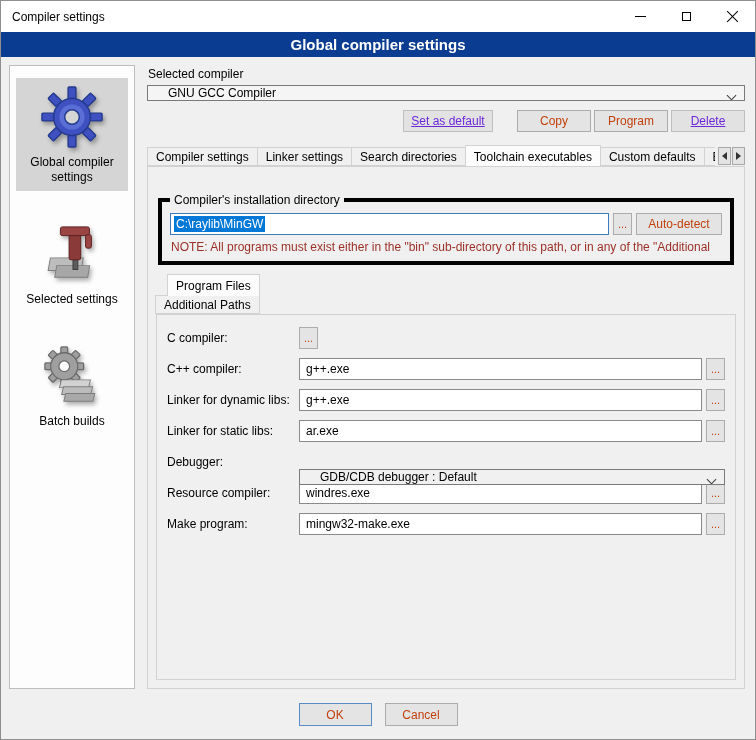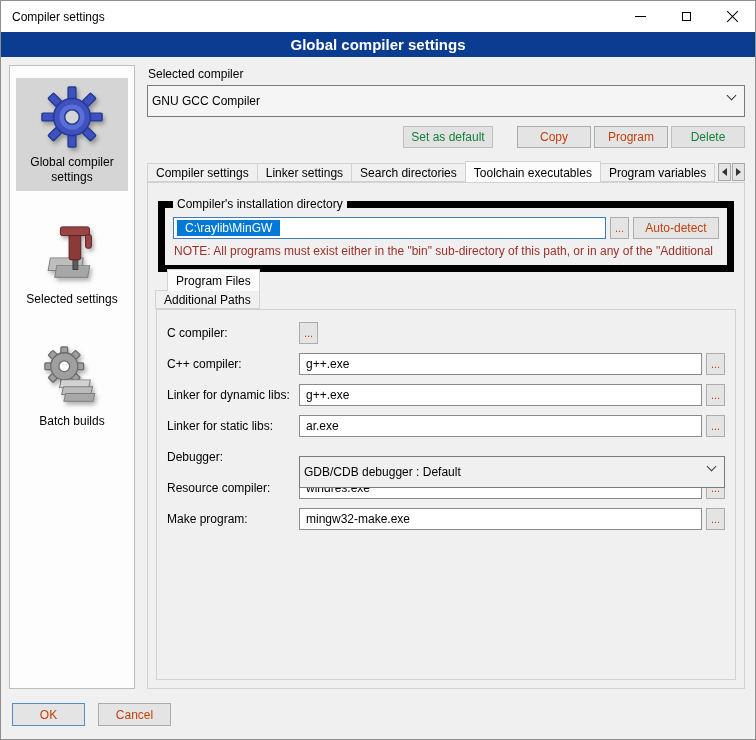--- a/index.html
+++ b/index.html
@@ -59,38 +59,38 @@
     display: flex; flex-direction: column; align-items: center; gap: 7px;
     text-align: center; line-height: 1.25;
   }
   .side-item.selected { background: #d5d5d5; }
   .side-icon svg { display: block; filter: drop-shadow(2px 3px 2px rgba(0,0,0,0.30)); }
   
   .main { flex: 1; display: flex; flex-direction: column; min-width: 0; }
   .field-caption { margin: 2px 0 4px 1px; }
   
   .combo {
-    position: relative; height: 32px;
+    position: relative; height: 16px;
     border: 1px solid #7a7a7a; background: #f5f5f5;
     display: flex; align-items: center;
-    padding: 0 24px 0 4px; white-space: nowrap; overflow: hidden;
+    padding: 0 24px 0 20px; white-space: nowrap; overflow: hidden;
   }
   .chev {
     position: absolute; right: 9px; top: 6px;
     width: 7px; height: 7px;
     border-right: 1.5px solid #3c3c3c; border-bottom: 1.5px solid #3c3c3c;
     transform: rotate(45deg);
   }
   
   .btn {
     background: #e4e4e4; border: 1px solid #acacac;
     font-family: inherit; font-size: 12px; color: #c2410c;
     height: 22px;
   }
-  .btn.disabled { color: #15803d; border-color: #bfbfbf; background: #e2e2e2; }
+  .btn.disabled { color: #6d28d9; border-color: #bfbfbf; background: #e2e2e2; text-decoration: underline; }
   .btn-row { display: flex; justify-content: flex-end; margin-top: 9px; height: 22px; }
   .btn-setdef { width: 90px; }
   .btn-copy   { width: 74px; margin-left: 24px; }
   .btn-rename { width: 74px; margin-left: 3px; }
   .btn-delete { width: 74px; margin-left: 3px; }
   .btn-reset  { width: 108px; margin-left: 18px; }
   
   .tabrow { position: relative; margin-top: 13px; height: 21px; flex-shrink: 0; }
   .tabs-scroller {
     position: absolute; left: 0; right: 30px; bottom: 0;
@@ -114,31 +114,31 @@
   }
   .tri-left  { width: 0; height: 0; border-top: 4px solid transparent; border-bottom: 4px solid transparent; border-right: 5px solid #333; }
   .tri-right { width: 0; height: 0; border-top: 4px solid transparent; border-bottom: 4px solid transparent; border-left: 5px solid #333; }
   
   .tabpage {
     flex: 1; min-height: 0;
     border: 1px solid #d2d2d2; background: #f0f0f0;
     padding: 10px 8px 8px; display: flex; flex-direction: column;
   }
   fieldset.groupbox {
-    border: 7px solid #000000; padding: 4px 8px 7px; margin: 4px 2px;
+    border: 4px solid #000000; padding: 4px 8px 7px; margin: 16px 2px;
   }
   fieldset.groupbox legend { padding: 0 4px; }
   .dir-row { display: flex; gap: 4px; align-items: center; margin-top: 2px; }
   .dir-input {
     flex: 1; height: 22px; background: #fff;
     border: 1px solid #3d7bbf;
     display: flex; align-items: center; padding: 0 3px;
     overflow: hidden; white-space: nowrap;
   }
-  .dir-input .sel { background: #0078d7; color: #fff; padding: 1px 8px; }
+  .dir-input .sel { background: #0078d7; color: #fff; padding: 1px 2px; }
   .btn-browse { width: 19px; padding: 0; font-size: 11px; line-height: 10px; }
   .btn-autodetect { width: 86px; }
   .note {
     margin: 5px 1px 0; color: #9b3028;
     white-space: nowrap; overflow: hidden;
   }
   .inner-tabrow { position: relative; margin-top: 12px; height: 21px; flex-shrink: 0; }
   .inner-tabs { position: absolute; left: 0; bottom: 0; display: flex; align-items: flex-end; flex-direction: column; }
   .inner-panel {
     flex: 1; min-height: 0;
@@ -149,21 +149,21 @@
   .form-label { width: 128px; flex-shrink: 0; }
   .textbox {
     flex: 1; height: 22px; background: #fff; border: 1px solid #8a8a8a;
     display: flex; align-items: center; padding: 0 6px;
     overflow: hidden; white-space: nowrap;
   }
   .combo.debugger { flex: 1; background: #f0f0f0; margin-top: 29px; }
   
   .footer {
     height: 44px; flex-shrink: 0;
-    display: flex; justify-content: flex-start; align-items: flex-start;
+    display: flex; justify-content: center; align-items: flex-start;
     gap: 13px; padding: 8px 11px 0;
   }
   .btn-ok { width: 73px; height: 23px; border-color: #5a8bc4; }
   .btn-cancel { width: 73px; height: 23px; }
 </style>
 </head>
 <body>
 
 <div class="window">
 
@@ -267,21 +267,21 @@
         <button class="btn btn-rename">Program</button>
         <button class="btn btn-delete disabled" disabled="">Delete</button>
       </div>
 
       <div class="tabrow">
         <div class="tabs-scroller">
           <div class="tab">Compiler settings</div>
           <div class="tab">Linker settings</div>
           <div class="tab">Search directories</div>
           <div class="tab active">Toolchain executables</div>
-          <div class="tab">Program variables</div>
+          <div class="tab">Custom defaults</div>
           <div class="tab">Build</div>
         </div>
         <div class="tab-arrows">
           <button class="tab-arrow-btn">
             <span class="tri-left"></span>
           </button>
           <button class="tab-arrow-btn">
             <span class="tri-right"></span>
           </button>
         </div>

